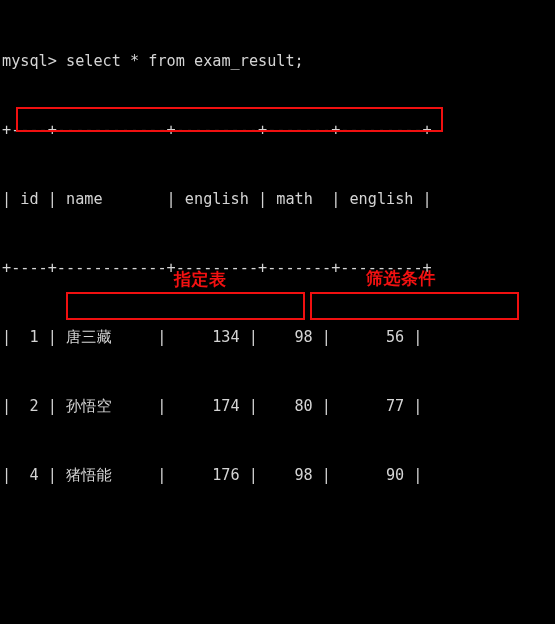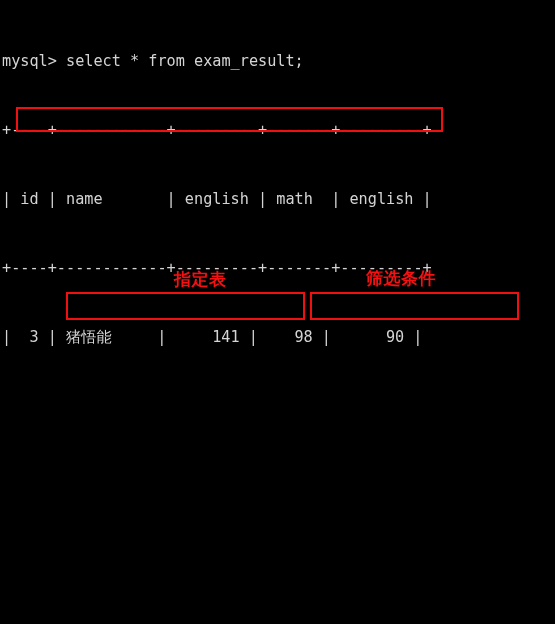--- a/index.html
+++ b/index.html
@@ -65,21 +65,23 @@
   }
 </style>
 </head>
 <body>
 
 <div id="terminal">
   <div class="line">mysql&gt; select * from exam_result;</div>
   <div class="line">+----+------------+---------+-------+---------+</div>
   <div class="line">| id | name       | english | math  | english |</div>
   <div class="line">+----+------------+---------+-------+---------+</div>
-  <div class="line">|  3 | 猪悟能     |     141 |    98 |      90 |</div>
+  <div class="line">|  1 | 唐三藏     |     134 |    98 |      56 |</div>
+  <div class="line">|  2 | 孙悟空     |     174 |    80 |      77 |</div>
+  <div class="line">|  4 | 猪悟能     |     176 |    98 |      90 |</div>
   
   
   
   
   
   
   
   
   
   

